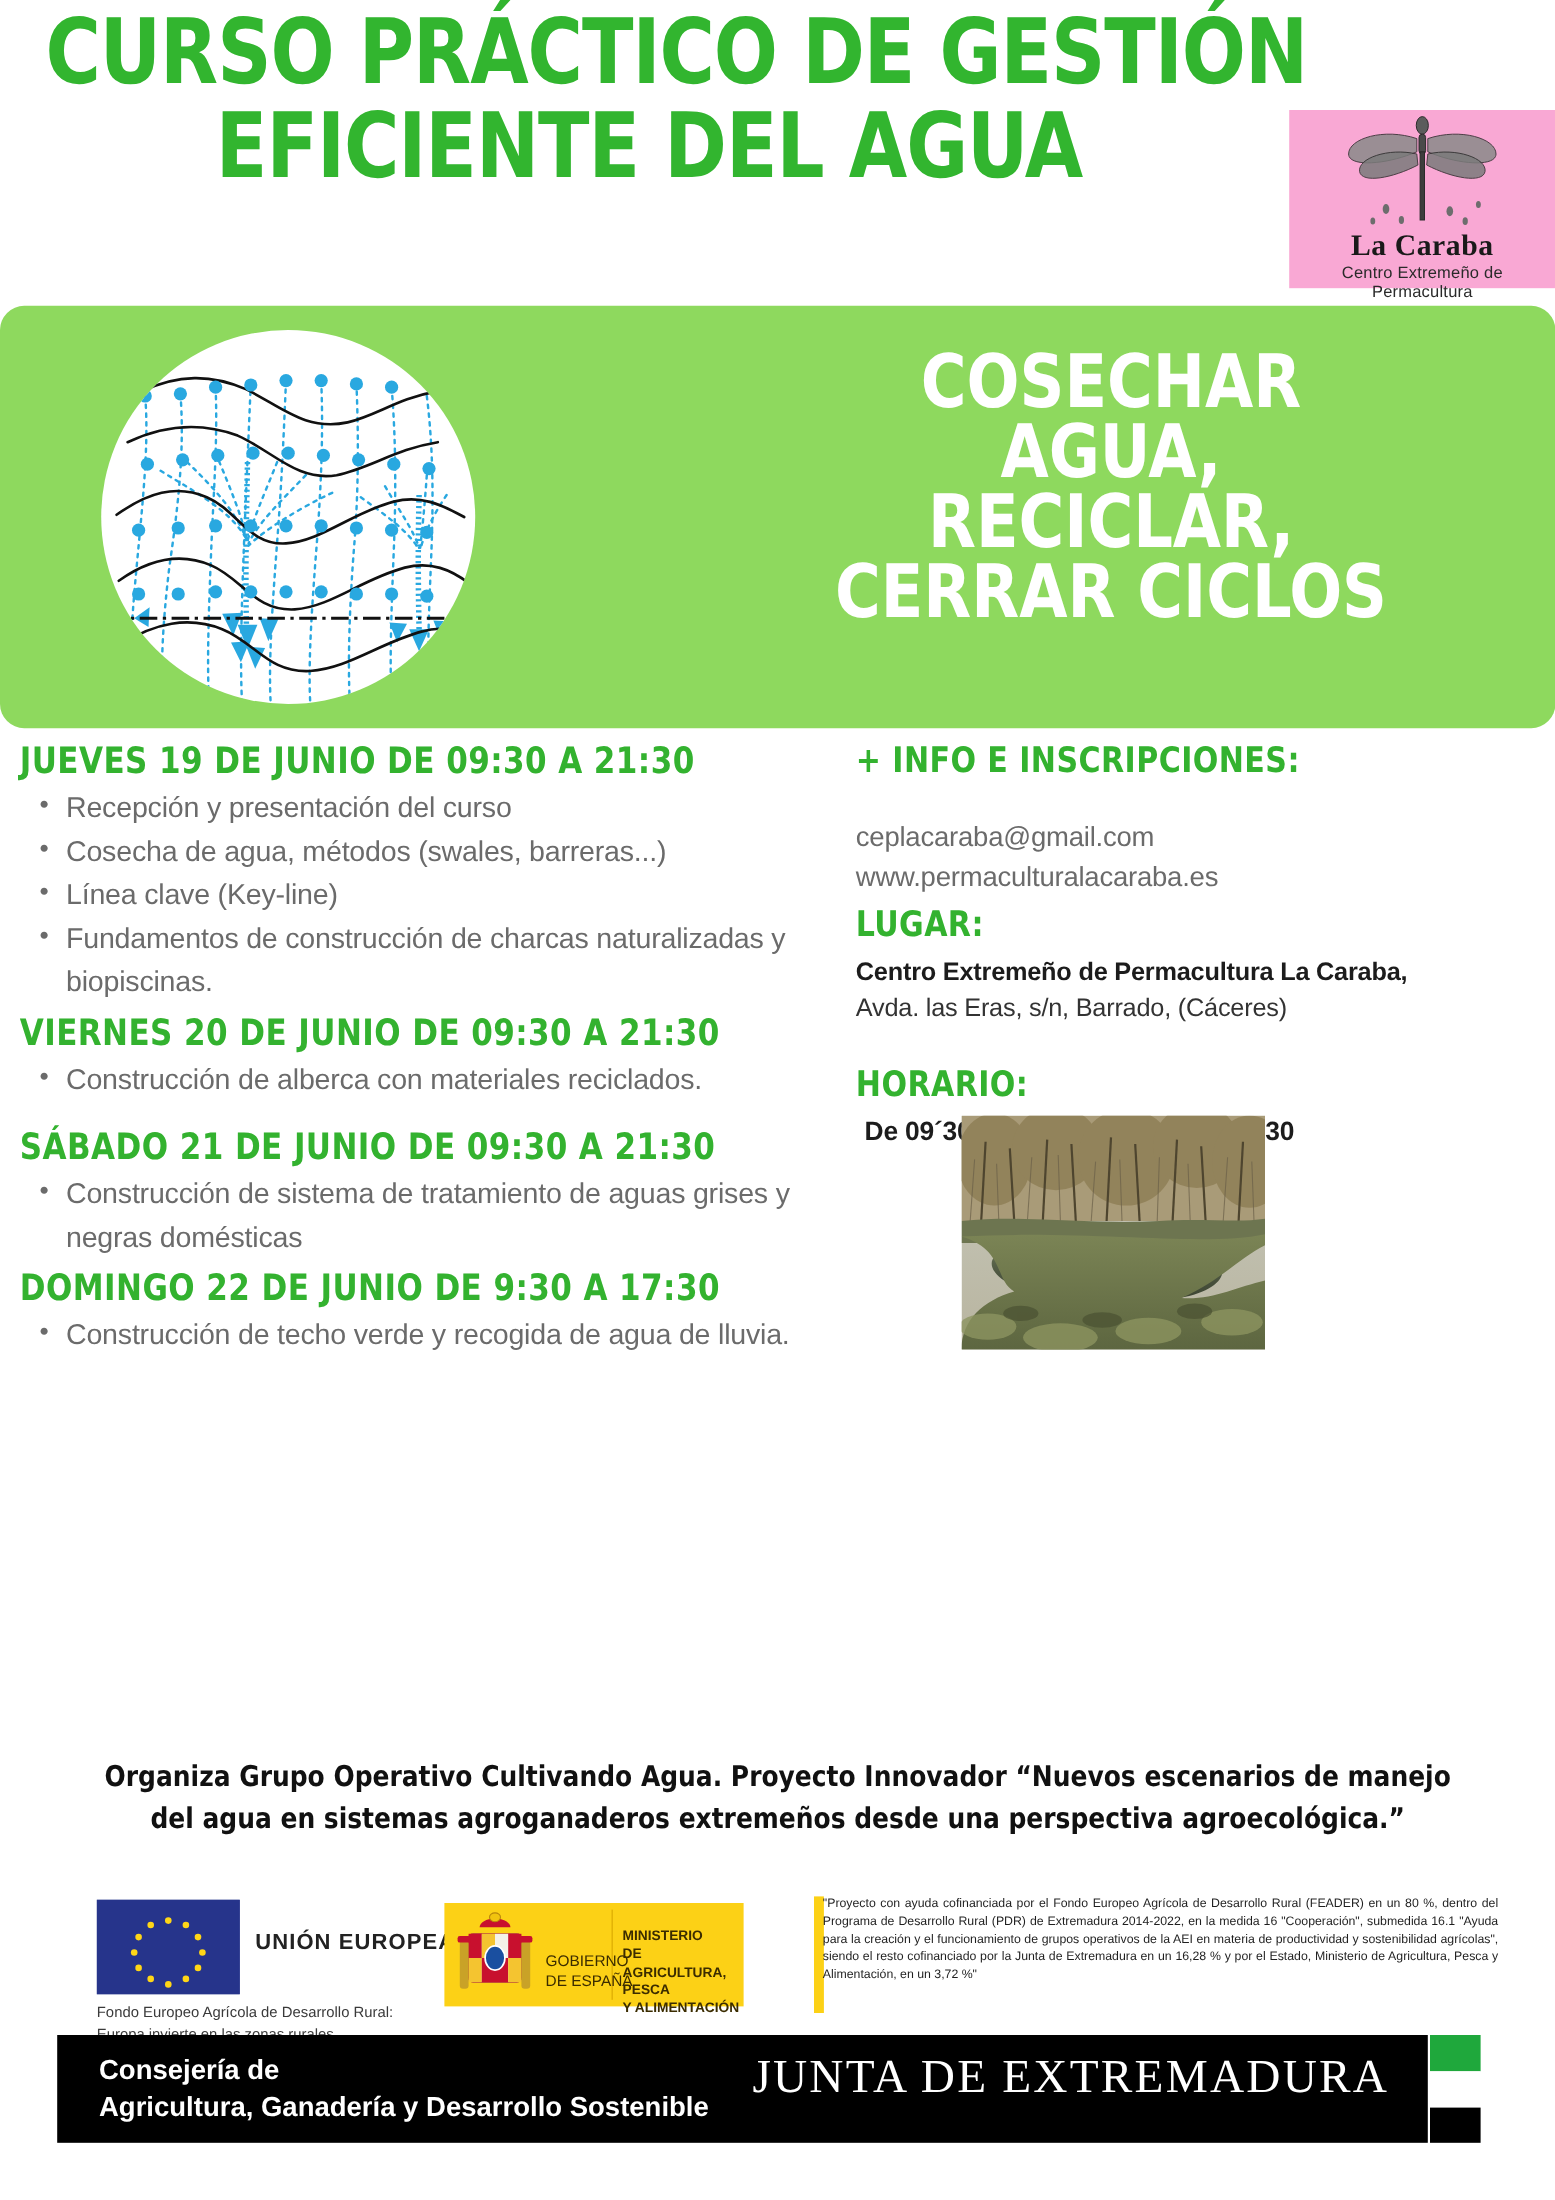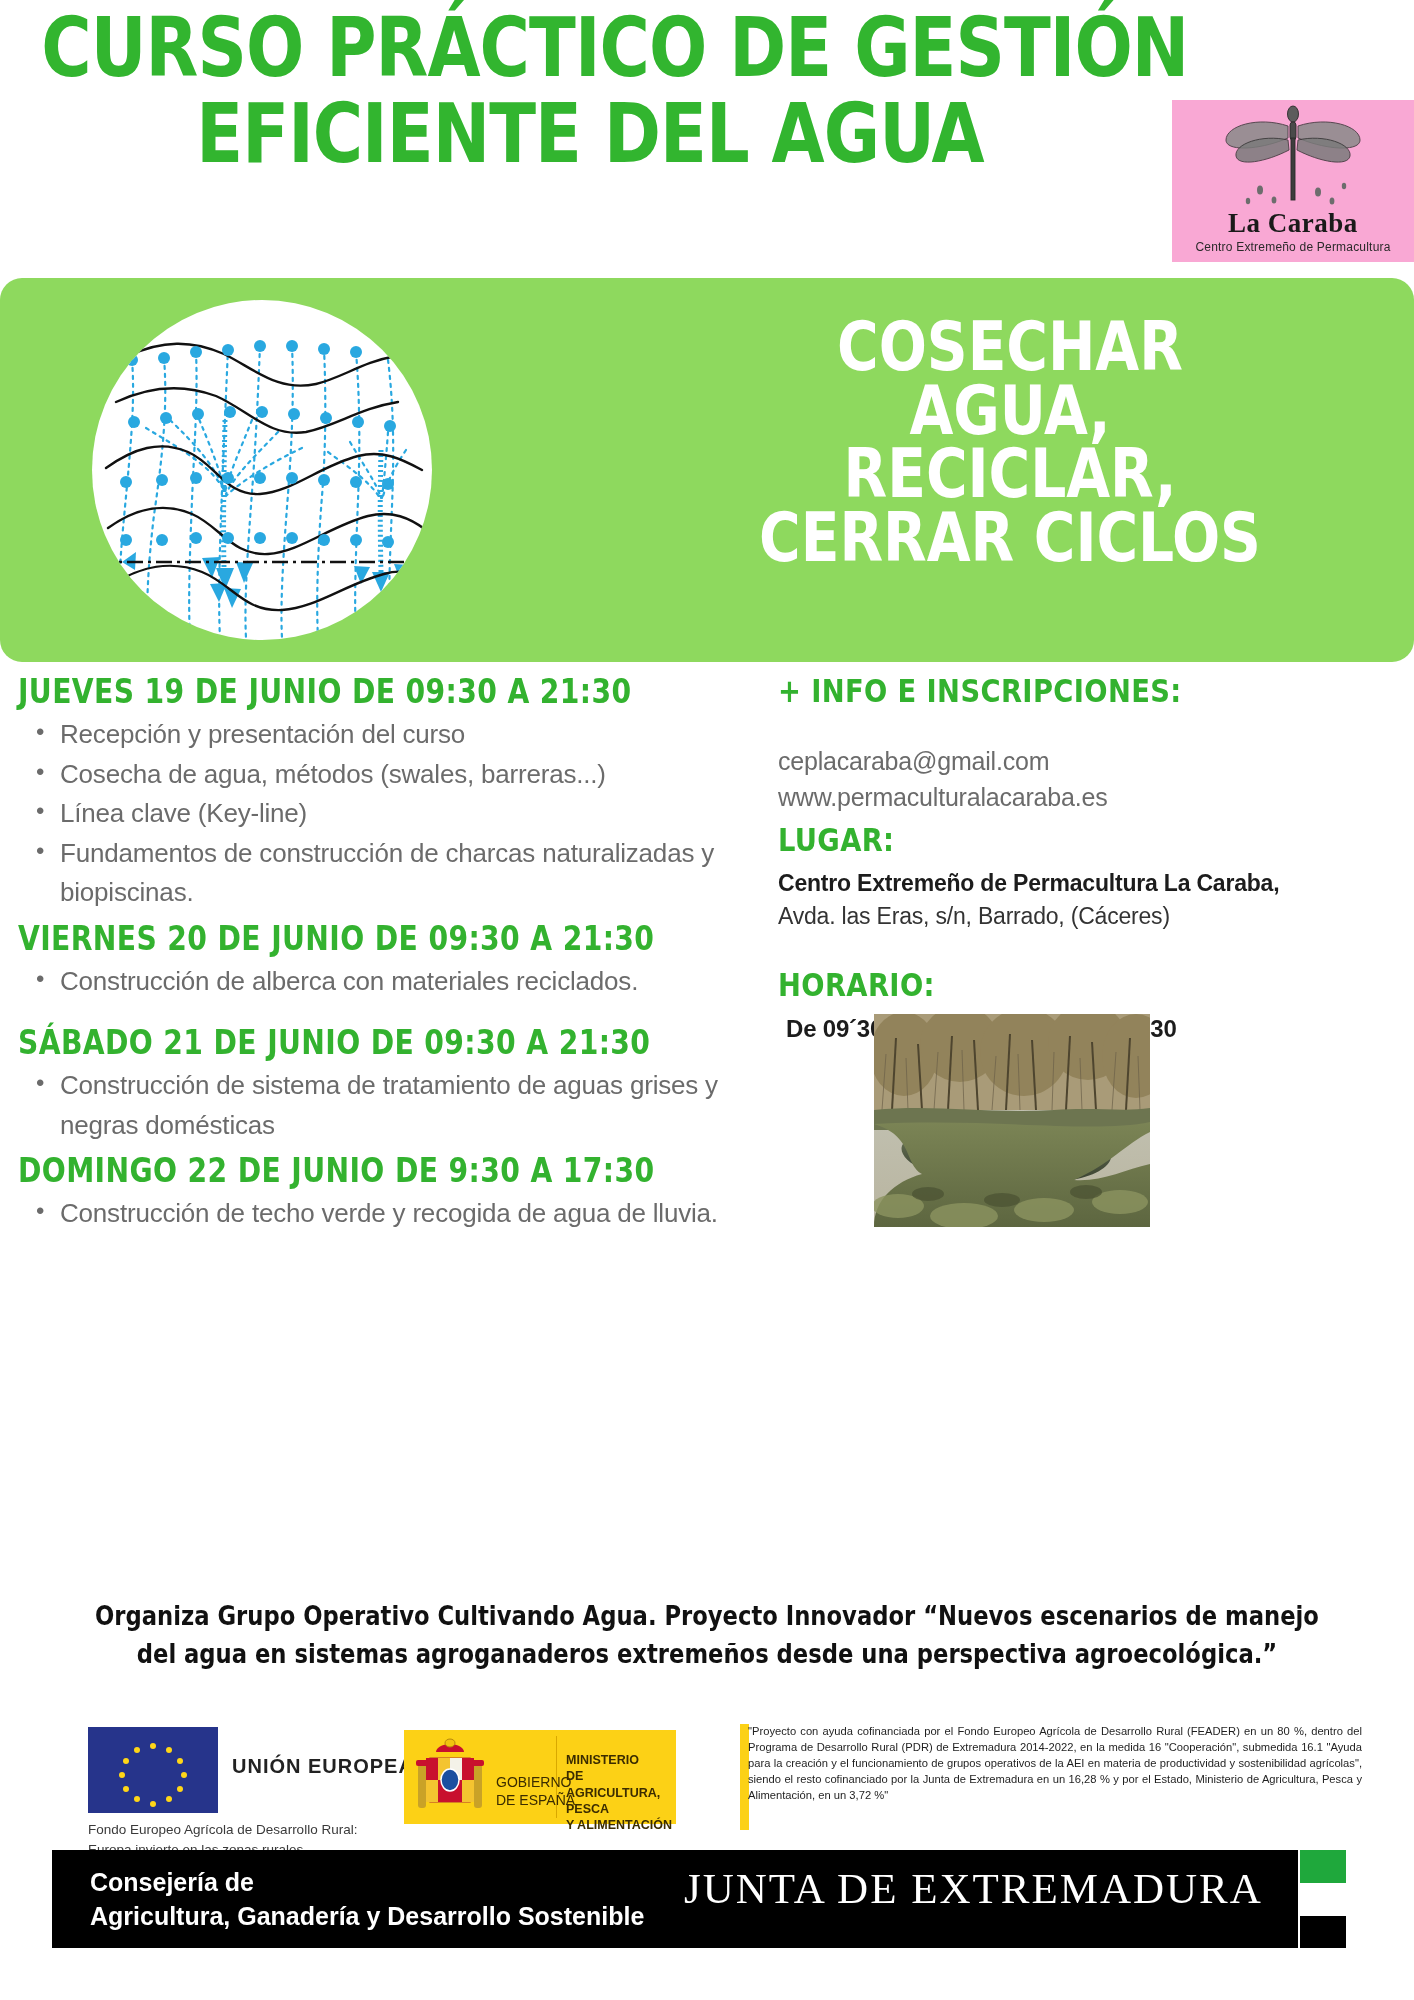--- a/index.html
+++ b/index.html
@@ -38,21 +38,21 @@
   }
   .logo-dragonfly{position:absolute;left:50%;top:4px;transform:translateX(-50%);}
   .logo-name{
     position:absolute;left:0;top:108px;width:242px;text-align:center;
     font-family:"Liberation Serif", serif;font-weight:bold;
     font-size:27px;color:#1a1a1a;letter-spacing:0.5px;
   }
   .logo-sub{
     position:absolute;left:0;top:140px;width:242px;text-align:center;
     font-family:"Liberation Sans", sans-serif;
-    font-size:12px;color:#2a2a2a;letter-spacing:0.2px;
+    font-size:15px;color:#2a2a2a;letter-spacing:0.2px;
   }
 
   
   .banner{
     position:absolute;left:0;top:278px;width:1414px;height:384px;
     background:#8ed95e;
     border-radius:22px;
   }
   .circle-art{
     position:absolute;left:92px;top:22px;width:340px;height:340px;

